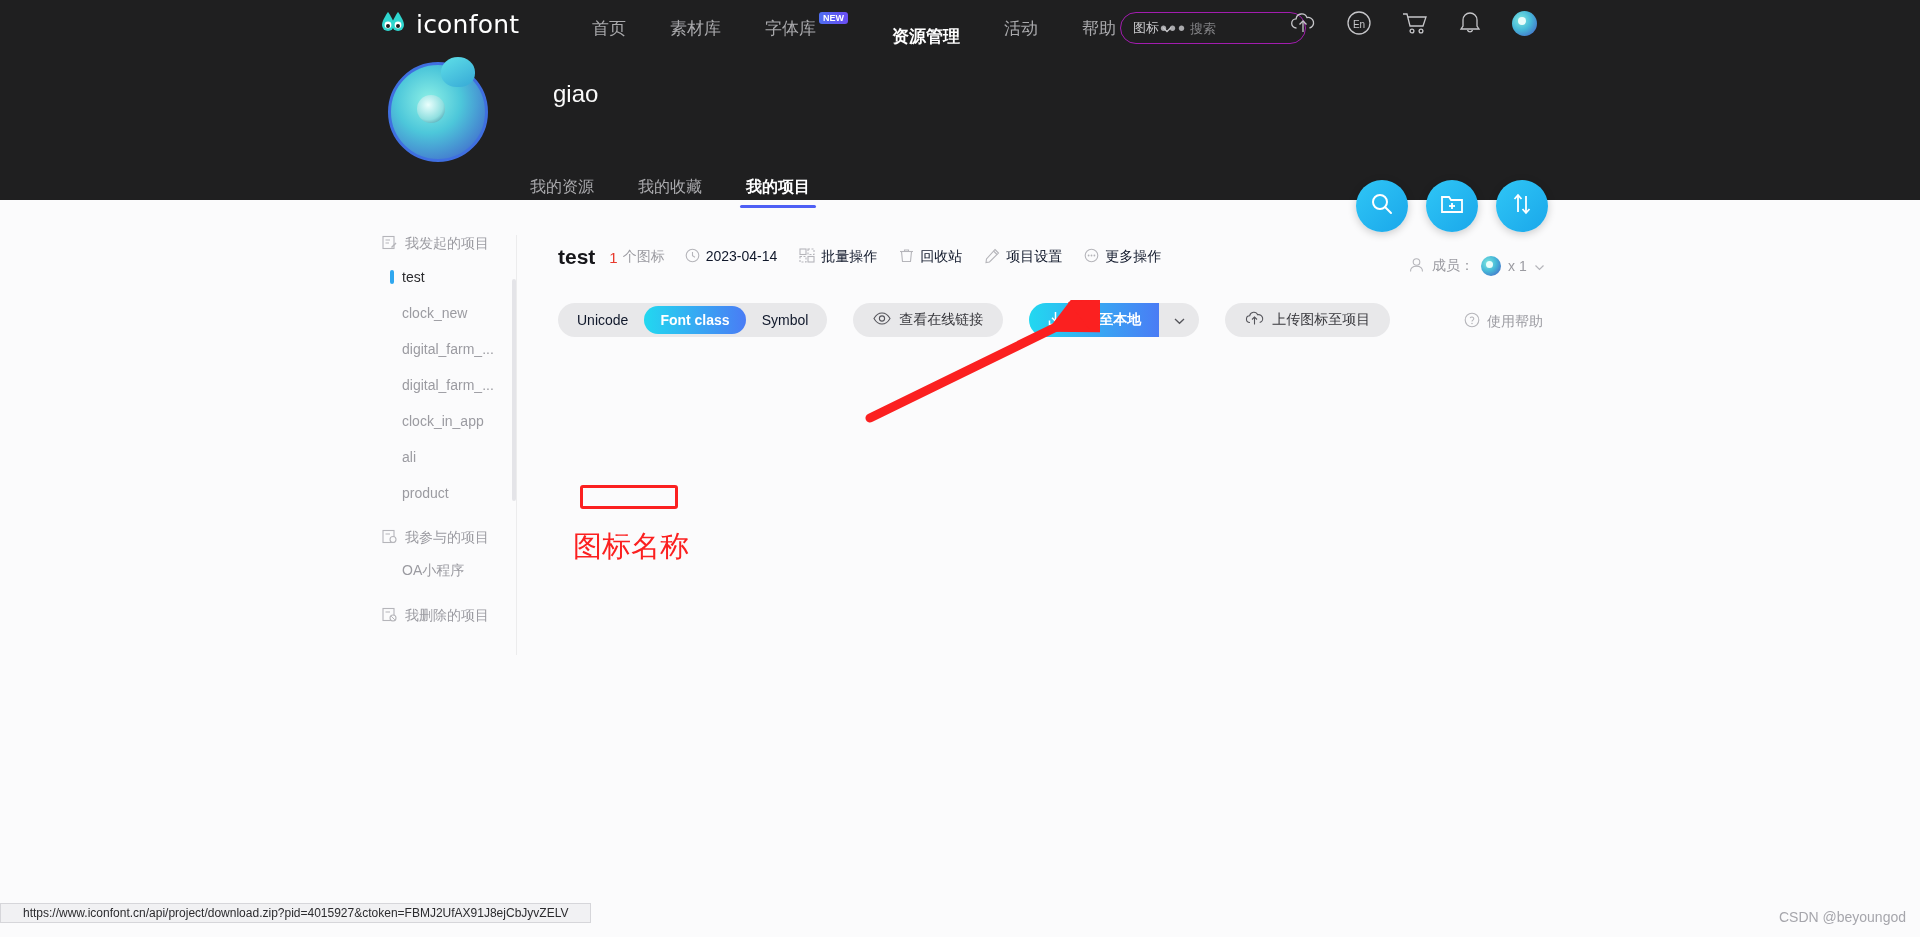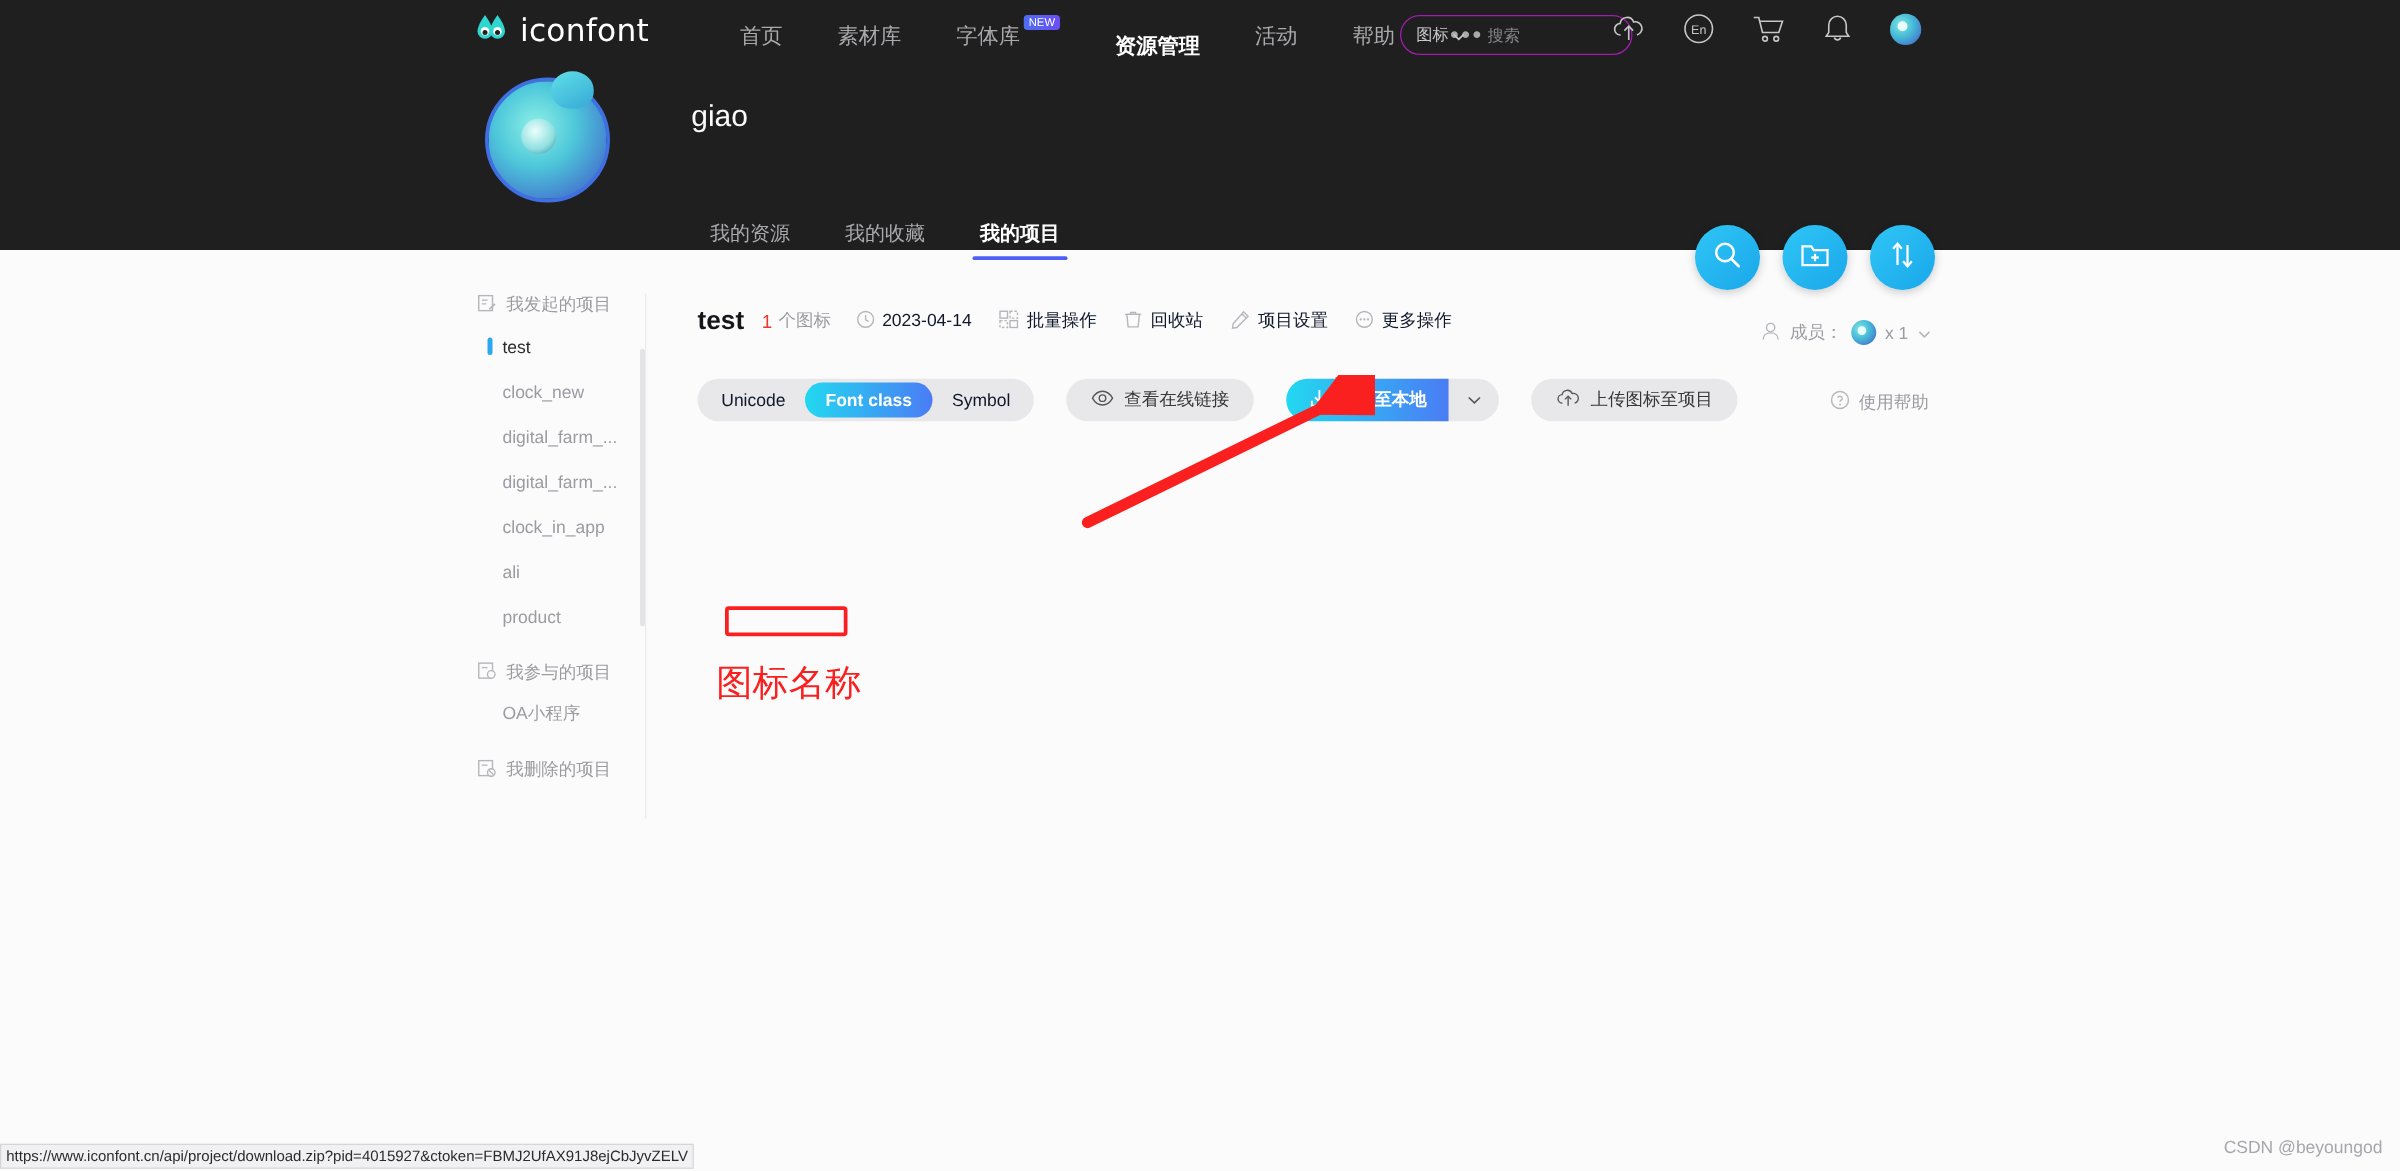--- a/index.html
+++ b/index.html
@@ -34,21 +34,21 @@
     display: flex; align-items: center; gap: 44px;
   }
   .nav-item {
     color: #a9a9ac; font-size: 17px; cursor: pointer;
     position: relative; white-space: nowrap;
   }
   .nav-item.active { color: #ffffff; font-weight: bold; margin-top: 16px; }
   .nav-badge {
     display: inline-block; vertical-align: super;
     background: linear-gradient(90deg,#4e6ef2,#6b4df2);
-    color: #fff; font-size: 9px; font-weight: normal;
+    color: #fff; font-size: 9px; font-weight: bold;
     padding: 1px 4px; border-radius: 3px; margin-left: 3px;
     position: relative; top: -6px;
   }
   .nav-dots { color: #a9a9ac; font-size: 20px; letter-spacing: 2px; }
 
   .search-box {
     position: absolute; left: 1120px; top: 12px;
     width: 186px; height: 32px;
     border: 1px solid #a21caf; border-radius: 16px;
     display: flex; align-items: center; overflow: hidden;
@@ -97,21 +97,21 @@
   .profile-avatar::after {
     content: ''; position: absolute; left: 50px; top: -8px;
     width: 34px; height: 30px; border-radius: 50% 50% 45% 45%;
     background: linear-gradient(150deg, #5fe0e8, #36a8d6);
   }
   .profile-name {
     position: absolute; left: 553px; top: 80px;
     color: #fafafa; font-size: 24px;
   }
   .profile-tabs {
-    position: absolute; left: 568px; top: 165px;
+    position: absolute; left: 530px; top: 165px;
     display: flex; align-items: flex-end; gap: 44px; height: 43px;
   }
   .ptab {
     color: #a9a9ac; font-size: 16px; cursor: pointer; padding-bottom: 10px;
     position: relative; white-space: nowrap;
   }
   .ptab.active { color: #ffffff; font-weight: bold; }
   .ptab.active::after {
     content: ''; position: absolute; left: -6px; right: -6px; bottom: 0;
     height: 3px; background: #4e5ff5; border-radius: 2px;
@@ -267,23 +267,23 @@
   }
   .anno-text {
     position: absolute; left: 573px; top: 527px;
     color: #fb2020; font-size: 29px;
     font-family: "DejaVu Sans", sans-serif;
   }
   .anno-arrow { position: absolute; left: 850px; top: 300px; pointer-events: none; }
 
   
   .status-bar {
-    position: absolute; left: 0; bottom: 2px;
+    position: absolute; left: 0; bottom: 14px;
     background: #f1f1f3; border: 1px solid #d6d6da;
-    padding: 2px 4px; font-size: 12px; color: #2b2b2e;
+    padding: 2px 22px; font-size: 12px; color: #2b2b2e;
     font-family: "Liberation Sans", sans-serif;
     max-width: 620px; white-space: nowrap; overflow: hidden;
   }
   .watermark {
     position: absolute; right: 14px; bottom: 12px;
     color: #a6a6ac; font-size: 14px;
   }
 </style>
 </head>
 <body>

